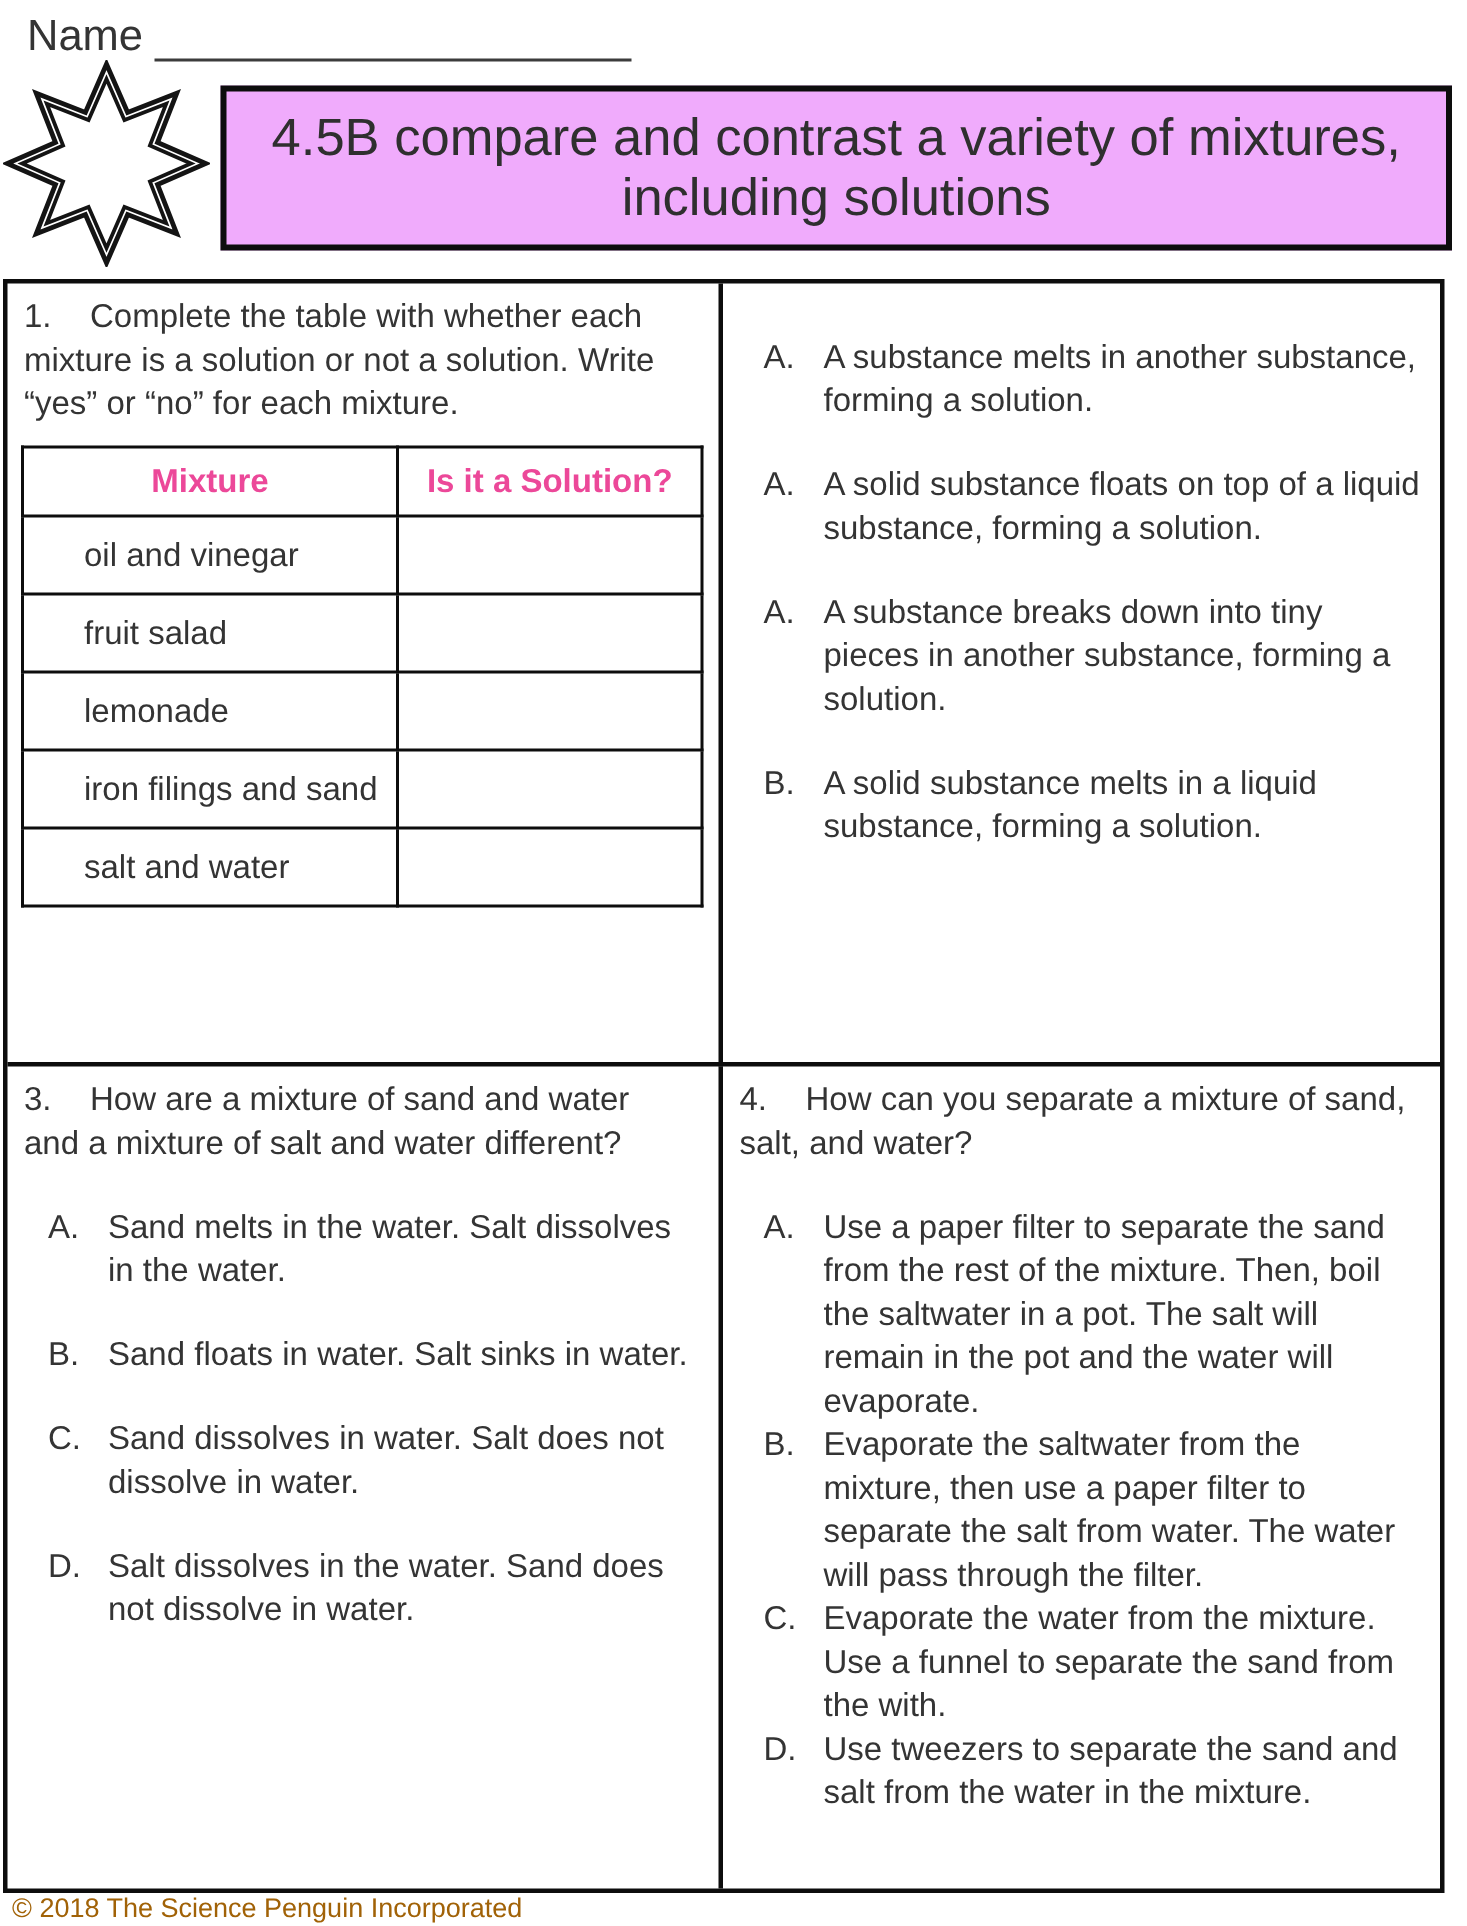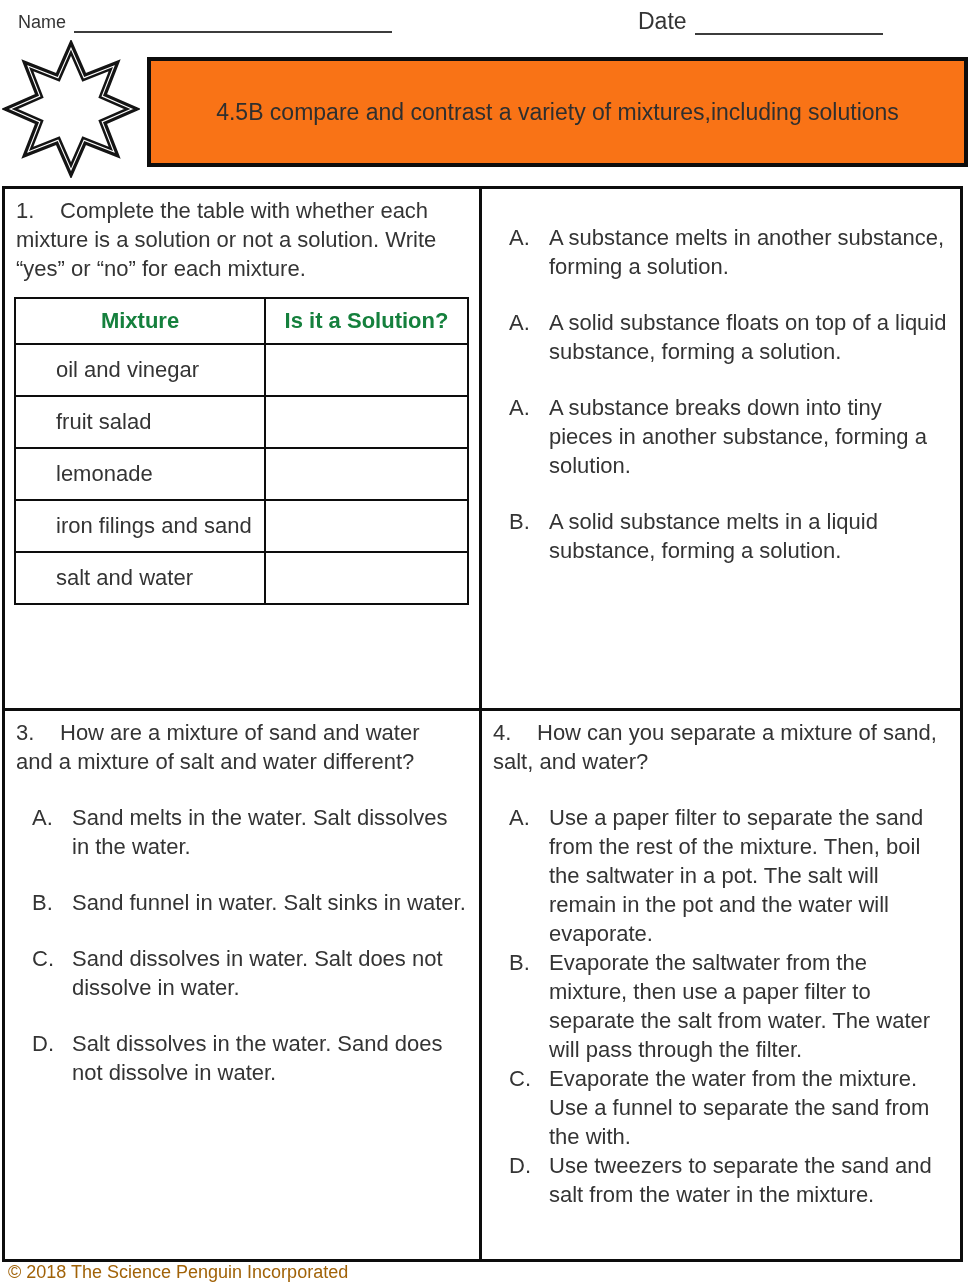--- a/index.html
+++ b/index.html
@@ -4,33 +4,33 @@
 <style>
   * { box-sizing: border-box; }
   html,body { margin:0; padding:0; background:#e8e8e8; }
   .sheet {
     position:relative; width:978px; height:1284px; margin:0 auto;
     background:#ffffff; overflow:hidden;
     font-family:"Liberation Sans","DejaVu Sans",sans-serif;
     color:#343434;
   }
   
-  .name-group { position:absolute; left:18px; top:8px; font-size:18px; white-space:nowrap; }
+  .name-group { position:absolute; left:18px; top:8px; font-size:29px; white-space:nowrap; }
   .date-group { position:absolute; left:638px; top:8px; font-size:23px; white-space:nowrap; }
   .fill-line { display:inline-block; border-bottom:2px solid #3c3c3c; height:25px; vertical-align:bottom; margin-left:8px; }
   .name-line { width:318px; }
   .date-line { width:188px; }
 
   .star { position:absolute; left:2px; top:40px; width:138px; height:138px; }
 
   .title-box {
     position:absolute; left:147px; top:57px; width:821px; height:110px;
-    border:4px solid #0d0d0d; background:#f97316;
-    display:flex; flex-direction:row; align-items:center; justify-content:center;
-    font-size:23px; line-height:40px; color:#2f2f2f; text-align:center;
+    border:4px solid #0d0d0d; background:#f0abfc;
+    display:flex; flex-direction:column; align-items:center; justify-content:center;
+    font-size:35px; line-height:40px; color:#2f2f2f; text-align:center;
   }
 
   
   .qgrid {
     position:absolute; left:2px; top:186px; width:961px; height:1076px;
     display:grid; grid-template-columns:477px 1fr; grid-template-rows:522px 1fr;
     border:3px solid #0d0d0d; background:#fff;
   }
   .qcell { padding:7px 10px 8px 11px; overflow:hidden; font-size:22px; line-height:29px; }
   .qcell.br { border-right:3px solid #0d0d0d; }
@@ -50,43 +50,40 @@
   .opttext { flex:1; }
 
   
   .mini-table {
     border-collapse:collapse; table-layout:fixed;
     margin:14px 0 0 -2px; width:455px;
   }
   .mini-table th, .mini-table td { border:2px solid #0d0d0d;padding-left:40px; }
   .mini-table th {
     font-weight:bold; text-align:center; font-size:22px;
-    padding:9px 4px; line-height:26px; color:#15803d;
+    padding:9px 4px; line-height:26px; color:#ec4899;
   }
   .mini-table td { font-size:22px; line-height:26px; }
   .mixcell { padding:12px 8px 12px 10px; white-space:pre-line; }
   .anscell { padding:12px 6px; }
   .col-mixture { width:250px; }
 
   
   .footer {
     position:absolute; left:8px; top:1262px;
     font-size:18px; line-height:21px; color:#a16207;
   }
 </style>
 </head>
 <body>
 
 <div class="sheet">
 
   <div class="name-group">
     <span>Name</span><span class="fill-line name-line"></span>
-  </div>
-  <div class="date-group">
-    <span>Date</span><span class="fill-line date-line"></span>
   </div>
 
   <svg class="star" viewBox="0 0 150 150" aria-hidden="true">
     <polygon points="75,3 90.3,38 125.9,24.1 112,59.7 147,75 112,90.3 125.9,125.9 90.3,112 75,147 59.7,112 24.1,125.9 38,90.3 3,75 38,59.7 24.1,24.1 59.7,38" fill="#ffffff" stroke="#141414" stroke-width="3.5" stroke-linejoin="miter"></polygon>
     <polygon points="75,3 90.3,38 125.9,24.1 112,59.7 147,75 112,90.3 125.9,125.9 90.3,112 75,147 59.7,112 24.1,125.9 38,90.3 3,75 38,59.7 24.1,24.1 59.7,38" transform="translate(11.25,11.25) scale(0.85)" fill="none" stroke="#141414" stroke-width="2.5" vector-effect="non-scaling-stroke" stroke-linejoin="miter"></polygon>
   </svg>
 
   <div class="title-box">
     <div>4.5B compare and contrast a variety of mixtures,</div>
     <div>including solutions</div>
@@ -155,21 +152,21 @@
 
     <div class="qcell br">
       <p class="qtext w420"><span class="qnum">3.</span><span>How are a mixture of sand and water and a mixture of salt and water different?</span></p>
       <div class="opts opts-spaced">
         <div class="opt">
           <span class="optlabel">A.</span>
           <span class="opttext">Sand melts in the water. Salt dissolves in the water.</span>
         </div>
         <div class="opt">
           <span class="optlabel">B.</span>
-          <span class="opttext">Sand funnel in water. Salt sinks in water.</span>
+          <span class="opttext">Sand floats in water. Salt sinks in water.</span>
         </div>
         <div class="opt">
           <span class="optlabel">C.</span>
           <span class="opttext">Sand dissolves in water. Salt does not dissolve in water.</span>
         </div>
         <div class="opt">
           <span class="optlabel">D.</span>
           <span class="opttext">Salt dissolves in the water. Sand does not dissolve in water.</span>
         </div>
       </div>

